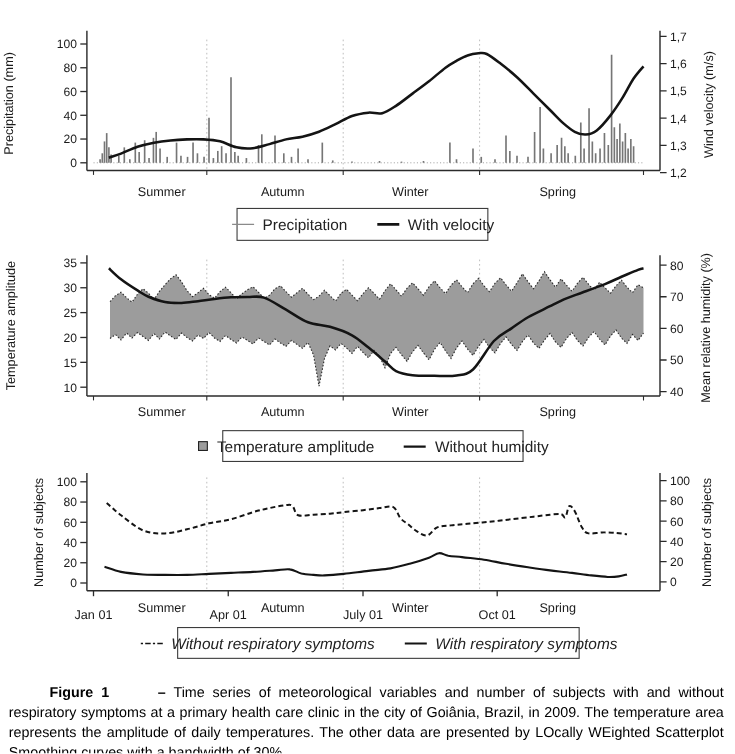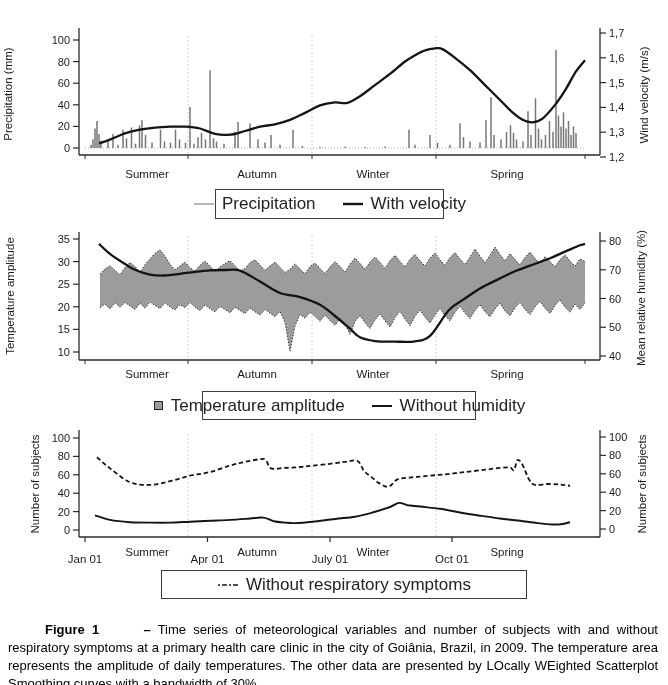--- a/index.html
+++ b/index.html
@@ -1,20 +1,20 @@
 <!DOCTYPE html>
 <html><head>
 <meta charset="utf-8">
 <style>
   html,body{margin:0;padding:0;background:#ffffff;}
   .page{position:relative;width:668px;height:685px;background:#ffffff;overflow:hidden;
         font-family:"Liberation Sans",sans-serif;color:#111;}
   svg text{font-family:"Liberation Sans",sans-serif;}
   .legend{position:absolute;border:1px solid #3c3c3c;background:#fff;display:flex;
-          align-items:center;justify-content:center;gap:26px;font-size:17px;color:#222;}
+          align-items:center;justify-content:center;gap:26px;font-size:14px;color:#222;}
   .legend .li{display:flex;align-items:center;gap:7px;white-space:nowrap;}
   .caption{position:absolute;left:8px;right:10px;top:608px;font-size:13px;line-height:1.38;
            text-align:justify;color:#000;}
   .cap-label,.cap-sep{font-weight:bold;padding-left:37px;}
 </style>
 </head>
 <body>
 
 <div class="page">
 
@@ -264,26 +264,32 @@
       <span>Temperature amplitude</span>
     </span>
     <span class="li">
       <svg width="22" height="8">
         <line x1="1" y1="4" x2="21" y2="4" stroke="#141414" stroke-width="2"></line>
         </svg>
       <span>Without humidity</span>
     </span>
   </div>
 
-  <div class="legend" id="legend3" style="left:161px;top:570px;width:364px;height:27px;">
+  <div class="legend" id="legend3" style="left:161px;top:570px;width:364px;height:27px;font-style:italic;">
     <span class="li">
       <svg width="22" height="8">
         <line x1="1" y1="4" x2="21" y2="4" stroke="#141414" stroke-width="1.3" stroke-dasharray="2 2 5 2"></line>
         </svg>
       <span>Without respiratory symptoms</span>
+    </span>
+    <span class="li">
+      <svg width="22" height="8">
+        <line x1="1" y1="4" x2="21" y2="4" stroke="#141414" stroke-width="1.8"></line>
+        </svg>
+      <span>With respiratory symptoms</span>
     </span>
   </div>
 
   <p class="caption">
     <span class="cap-label">Figure 1</span>
     <span class="cap-sep">–</span>
     <span class="cap-body">Time series of meteorological variables and number of subjects with and without respiratory symptoms at a primary health care clinic in the city of Goiânia, Brazil, in 2009. The temperature area represents the amplitude of daily temperatures. The other data are presented by LOcally WEighted Scatterplot Smoothing curves with a bandwidth of 30%.</span>
   </p>
 
 </div>

